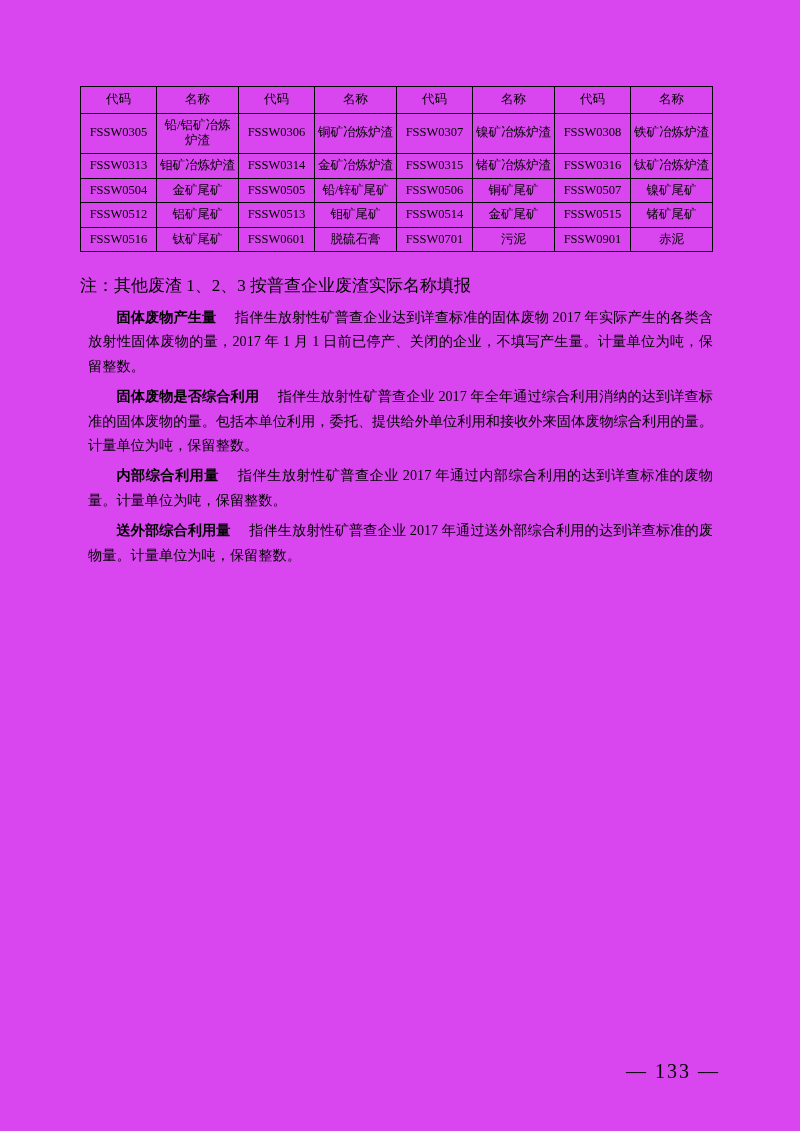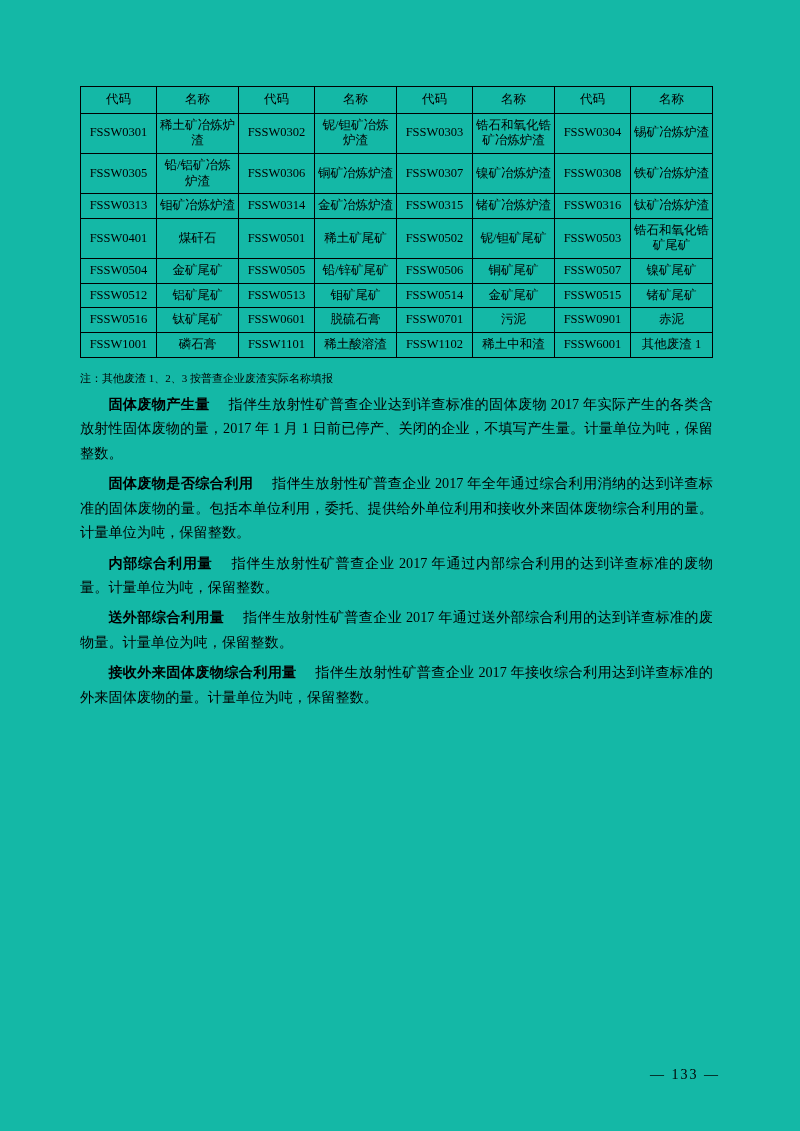--- a/index.html
+++ b/index.html
@@ -3,21 +3,21 @@
 <meta charset="utf-8">
 <style>
   html, body {
     margin: 0;
     padding: 0;
     background: #d8d8d8;
   }
   .page {
     width: 800px;
     height: 1131px;
-    background: #14b8a6;
+    background: #d946ef;
     margin: 0 auto;
     position: relative;
     box-sizing: border-box;
     font-family: "Liberation Serif", "DejaVu Serif", serif;
     color: #000000;
     overflow: hidden;
   }
   .content {
     position: absolute;
     left: 80px;
@@ -38,47 +38,47 @@
     padding: 4px 2px;
     font-weight: normal;
     font-family: "Liberation Serif", "DejaVu Serif", serif;
   }
   table.codes th {
     padding: 5px 2px;
   }
   col.c-code { width: 76px; }
   col.c-name { width: 82px; }
   .note {
-    font-size: 11px;
-    margin-top: 12px;
+    font-size: 17px;
+    margin-top: 21px;
     line-height: 1.5;
   }
   p.para {
     font-size: 14.2px;
     line-height: 1.72;
-    margin: 6px 0 0 0;
+    margin: 6px 0 0 8px;
     text-align: justify;
     text-justify: inter-ideograph;
     text-indent: 2em;
   }
   p.para.tight {
     margin-top: 1px;
   }
   .term {
     font-weight: bold;
   }
   .gap {
     display: inline-block;
     width: 1.3em;
   }
   .footer {
     position: absolute;
     right: 80px;
     bottom: 48px;
-    font-size: 14px;
+    font-size: 20px;
     letter-spacing: 2px;
     font-family: "Liberation Serif", "DejaVu Serif", serif;
   }
 </style>
 </head>
 <body>
 
 <div class="page">
   <div class="content">
 
@@ -100,58 +100,38 @@
           <th>代码</th>
           <th>名称</th>
           <th>代码</th>
           <th>名称</th>
           <th>代码</th>
           <th>名称</th>
         </tr>
       </thead>
       <tbody>
         <tr>
-          <td>FSSW0301</td>
-          <td>稀土矿冶炼炉渣</td>
-          <td>FSSW0302</td>
-          <td>铌/钽矿冶炼炉渣</td>
-          <td>FSSW0303</td>
-          <td>锆石和氧化锆矿冶炼炉渣</td>
-          <td>FSSW0304</td>
-          <td>锡矿冶炼炉渣</td>
-        </tr>
-        <tr>
           <td>FSSW0305</td>
           <td>铅/铝矿冶炼炉渣</td>
           <td>FSSW0306</td>
           <td>铜矿冶炼炉渣</td>
           <td>FSSW0307</td>
           <td>镍矿冶炼炉渣</td>
           <td>FSSW0308</td>
           <td>铁矿冶炼炉渣</td>
         </tr>
         <tr>
           <td>FSSW0313</td>
           <td>钼矿冶炼炉渣</td>
           <td>FSSW0314</td>
           <td>金矿冶炼炉渣</td>
           <td>FSSW0315</td>
           <td>锗矿冶炼炉渣</td>
           <td>FSSW0316</td>
           <td>钛矿冶炼炉渣</td>
-        </tr>
-        <tr>
-          <td>FSSW0401</td>
-          <td>煤矸石</td>
-          <td>FSSW0501</td>
-          <td>稀土矿尾矿</td>
-          <td>FSSW0502</td>
-          <td>铌/钽矿尾矿</td>
-          <td>FSSW0503</td>
-          <td>锆石和氧化锆矿尾矿</td>
         </tr>
         <tr>
           <td>FSSW0504</td>
           <td>金矿尾矿</td>
           <td>FSSW0505</td>
           <td>铅/锌矿尾矿</td>
           <td>FSSW0506</td>
           <td>铜矿尾矿</td>
           <td>FSSW0507</td>
           <td>镍矿尾矿</td>
@@ -169,30 +149,20 @@
         <tr>
           <td>FSSW0516</td>
           <td>钛矿尾矿</td>
           <td>FSSW0601</td>
           <td>脱硫石膏</td>
           <td>FSSW0701</td>
           <td>污泥</td>
           <td>FSSW0901</td>
           <td>赤泥</td>
         </tr>
-        <tr>
-          <td>FSSW1001</td>
-          <td>磷石膏</td>
-          <td>FSSW1101</td>
-          <td>稀土酸溶渣</td>
-          <td>FSSW1102</td>
-          <td>稀土中和渣</td>
-          <td>FSSW6001</td>
-          <td>其他废渣 1</td>
-        </tr>
       </tbody>
     </table>
 
     <div class="note">注：其他废渣 1、2、3 按普查企业废渣实际名称填报</div>
 
     <p class="para">
       <span class="term">固体废物产生量</span><span class="gap"></span><span>指伴生放射性矿普查企业达到详查标准的固体废物 2017 年实际产生的各类含放射性固体废物的量，2017 年 1 月 1 日前已停产、关闭的企业，不填写产生量。计量单位为吨，保留整数。</span>
     </p>
 
 
@@ -201,21 +171,18 @@
     </p>
 
     <p class="para">
       <span class="term">内部综合利用量</span><span class="gap"></span><span>指伴生放射性矿普查企业 2017 年通过内部综合利用的达到详查标准的废物量。计量单位为吨，保留整数。</span>
     </p>
 
     <p class="para">
       <span class="term">送外部综合利用量</span><span class="gap"></span><span>指伴生放射性矿普查企业 2017 年通过送外部综合利用的达到详查标准的废物量。计量单位为吨，保留整数。</span>
     </p>
 
-    <p class="para">
-      <span class="term">接收外来固体废物综合利用量</span><span class="gap"></span><span>指伴生放射性矿普查企业 2017 年接收综合利用达到详查标准的外来固体废物的量。计量单位为吨，保留整数。</span>
-    </p>
 
 
   </div>
 
   <div class="footer">—  133  —</div>
 </div>
 
 </body></html>

